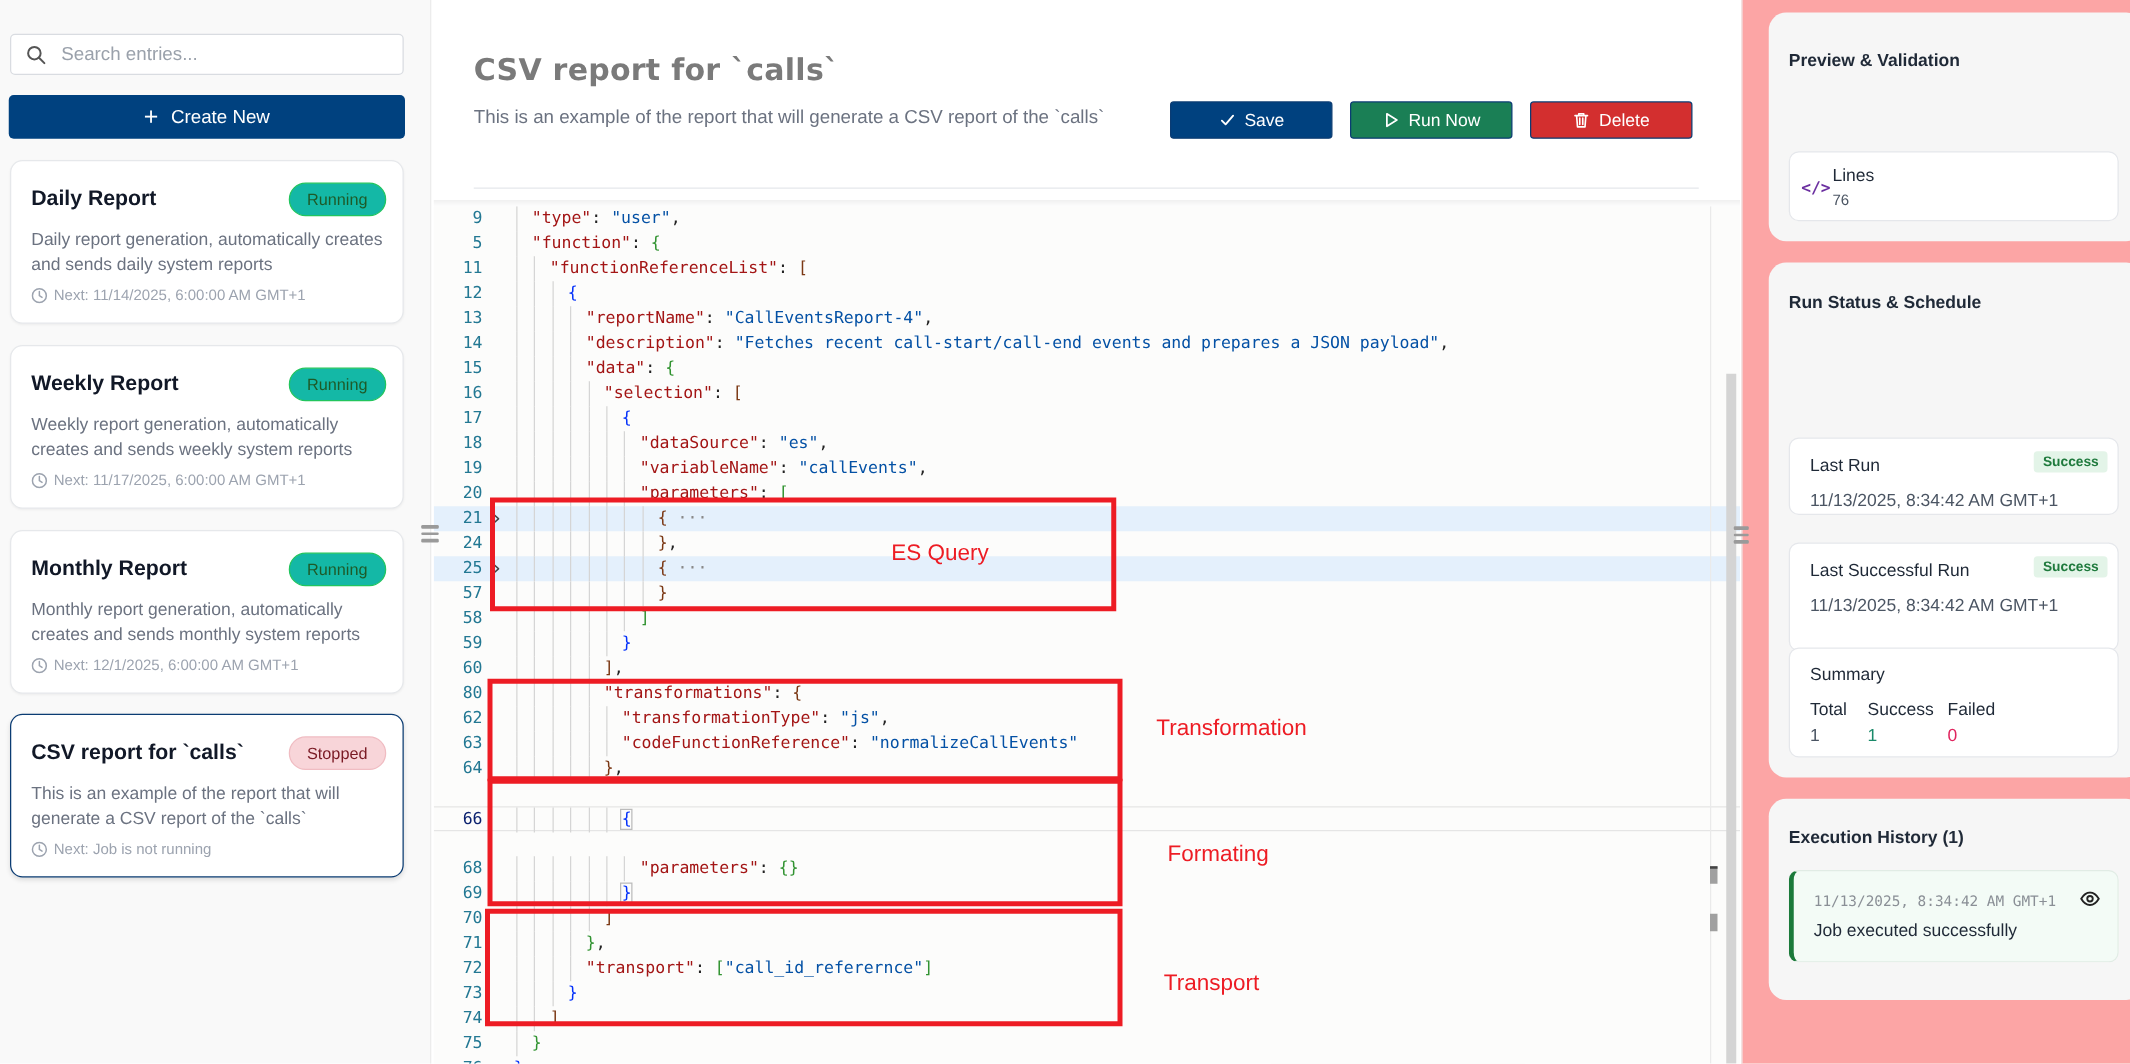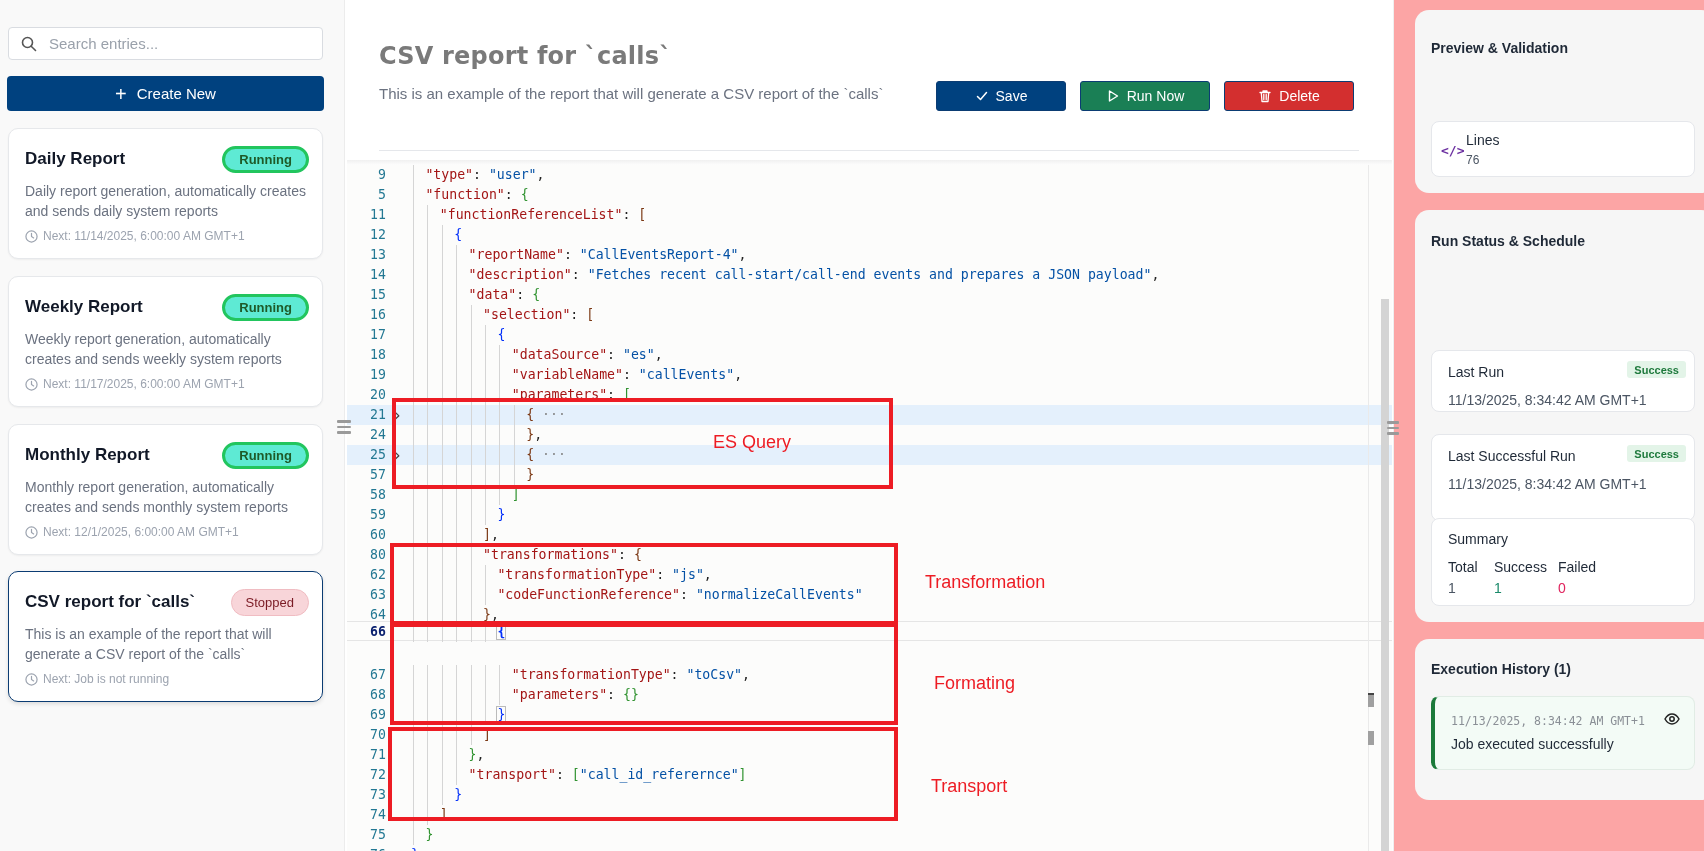--- a/index.html
+++ b/index.html
@@ -12,21 +12,21 @@
   .search svg { width: 16px; height: 16px; }
   .search input { border: none; outline: none; background: transparent; font-family: "Liberation Sans", sans-serif; font-size: 15px; color: #374151; margin-left: 12px; width: 260px; }
   .search input::placeholder { color: #9aa1ab; }
   .create-btn { position: absolute; left: 7px; top: 76px; width: 317px; height: 35px; background: #00417f; border-radius: 4px; color: #fff; font-size: 15px; display: flex; align-items: center; justify-content: center; gap: 10px; cursor: pointer; border: none; }
   .create-btn .plus { font-size: 20px; line-height: 1; font-weight: 300; }
 
   .card { position: absolute; left: 8px; width: 315px; height: 131px; background: #fff; border: 1px solid #e6e8eb; border-radius: 10px; box-shadow: 0 1px 2px rgba(0,0,0,0.05); padding: 0 16px; cursor: pointer; }
   .card.selected { border: 1.5px solid #0b3c73; box-shadow: 0 2px 4px rgba(0,0,0,0.12); }
   .card-title { position: absolute; left: 16px; top: 20px; font-size: 17px; font-weight: bold; color: #111827; }
   .badge { position: absolute; right: 13px; top: 17px; height: 27px; padding: 0 14px; border-radius: 14px; font-size: 13px; display: flex; align-items: center; }
-  .badge.running { background: #5eead4; border: 3px solid #22c55e; color: #1e5a28; font-weight: bold; }
+  .badge.running { background: #14b8a6; border: 1px solid #22c55e; color: #1e5a28; }
   .badge.stopped { background: #f8d5d9; border: 1px solid #f0bcc2; color: #7a1a24; }
   .card-desc { position: absolute; left: 16px; top: 52px; width: 285px; font-size: 14px; line-height: 20px; color: #6b7280; }
   .card-next { position: absolute; left: 16px; top: 100px; font-size: 12px; color: #9ca3af; display: flex; align-items: center; gap: 5px; }
   .card-next svg { width: 13px; height: 13px; }
 
   
   .main { position: absolute; left: 347px; top: 0; width: 1045px; height: 851px; background: #fff; }
   .page-title { position: absolute; left: 32px; top: 42px; font-size: 24px; font-weight: bold; color: #7a7a7a; font-family: "DejaVu Sans", sans-serif; letter-spacing: 0.2px; }
   .page-desc { position: absolute; left: 32px; top: 82px; width: 520px; font-size: 15px; line-height: 23px; color: #6b7280; }
   .btn { position: absolute; top: 81px; width: 130px; height: 30px; border-radius: 3px; color: #fff; font-size: 14px; display: flex; align-items: center; justify-content: center; gap: 7px; cursor: pointer; border: 1px solid #0b3c73; }
@@ -244,32 +244,21 @@
           <span class="ln">68</span>
           <span class="guide" style="left: 66px; top: 0px; height: 20px;"></span>
           <span class="guide" style="left: 80.4px; top: 0px; height: 20px;"></span>
           <span class="guide" style="left: 94.8px; top: 0px; height: 20px;"></span>
           <span class="guide" style="left: 109.2px; top: 0px; height: 20px;"></span>
           <span class="guide" style="left: 123.6px; top: 0px; height: 20px;"></span>
           <span class="guide" style="left: 138px; top: 0px; height: 20px;"></span>
           <span class="guide" style="left: 152.4px; top: 0px; height: 20px;"></span>
           <span class="code" style="left: 164.8px;"><span class="k">"parameters"</span><span class="p">: </span><span class="b2">{}</span></span>
         </div>
-        <div class="line" style="top: 500px;">
-          <span class="ln">67</span>
-          <span class="guide" style="left: 66px; top: 0px; height: 20px;"></span>
-          <span class="guide" style="left: 80.4px; top: 0px; height: 20px;"></span>
-          <span class="guide" style="left: 94.8px; top: 0px; height: 20px;"></span>
-          <span class="guide" style="left: 109.2px; top: 0px; height: 20px;"></span>
-          <span class="guide" style="left: 123.6px; top: 0px; height: 20px;"></span>
-          <span class="guide" style="left: 138px; top: 0px; height: 20px;"></span>
-          <span class="guide" style="left: 152.4px; top: 0px; height: 20px;"></span>
-          <span class="code" style="left: 164.8px;"><span class="k">"transformationType"</span><span class="p">: </span><span class="s">"toCsv"</span><span class="p">,</span></span>
-        </div>
-        <div class="line cursor" style="top: 456px; font-weight: bold;">
+        <div class="line cursor" style="top: 480px;">
           <span class="ln active">66</span>
           <span class="guide" style="left: 66px; top: 0px; height: 20px;"></span>
           <span class="guide" style="left: 80.4px; top: 0px; height: 20px;"></span>
           <span class="guide" style="left: 94.8px; top: 0px; height: 20px;"></span>
           <span class="guide" style="left: 109.2px; top: 0px; height: 20px;"></span>
           <span class="guide" style="left: 123.6px; top: 0px; height: 20px;"></span>
           <span class="guide" style="left: 138px; top: 0px; height: 20px;"></span>
           <span class="code" style="left: 150.4px;"><span class="b1" style="outline:1px solid #bbb">{</span></span>
         </div>
         <div class="line" style="top: 440px;">

